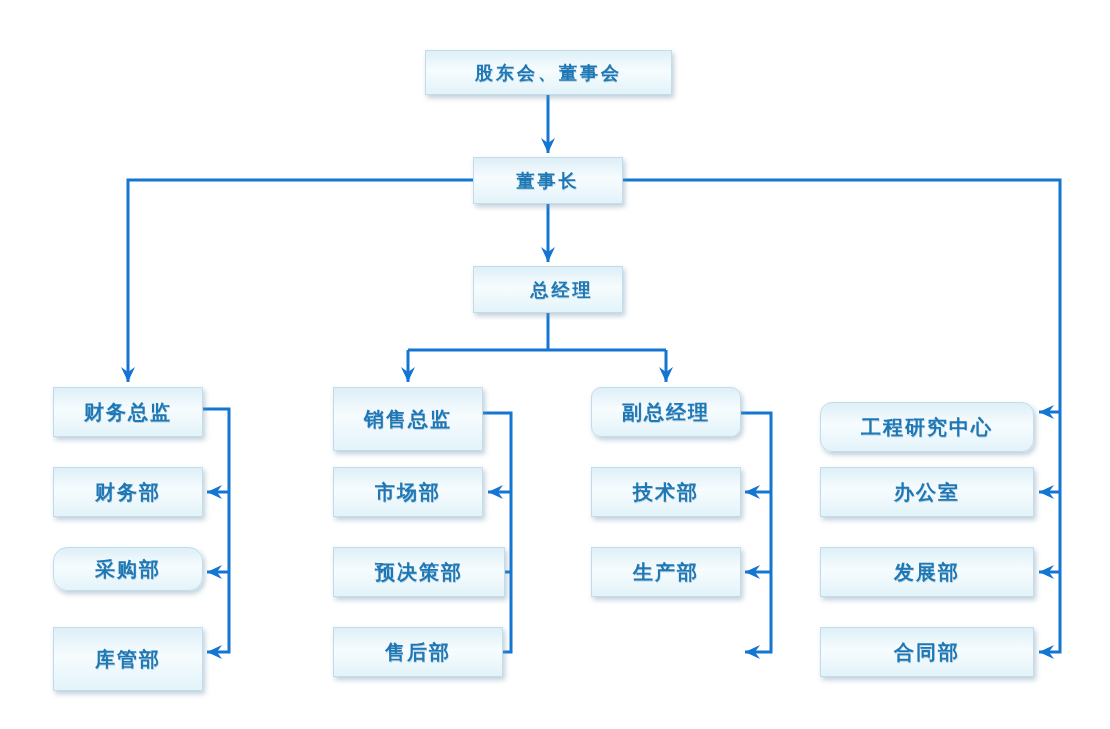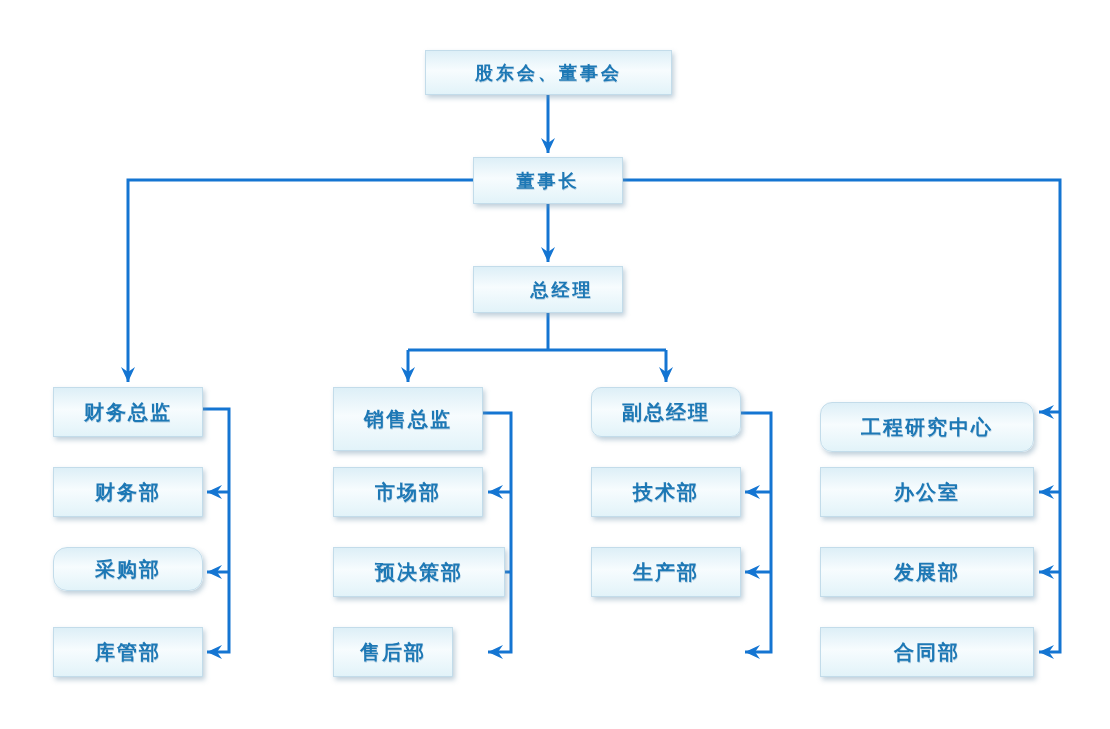--- a/index.html
+++ b/index.html
@@ -93,26 +93,26 @@
     <path class="line" d="M771,572 H745" marker-end="url(#arw)"></path>
   </svg>
 
   <div class="node lv-top" style="left:425px; top:50px; width:247px; height:45px;">股东会、董事会</div>
   <div class="node lv-top" style="left:473px; top:157px; width:150px; height:47px;">董事长</div>
   <div class="node lv-top" style="left:473px; top:266px; width:150px; height:47px;padding-left:28px;">总经理</div>
 
   <div class="node" style="left:53px; top:387px; width:150px; height:50px;">财务总监</div>
   <div class="node" style="left:53px; top:467px; width:150px; height:50px;">财务部</div>
   <div class="node" style="left:53px; top:547px; width:150px; height:44px;border-radius:14px;">采购部</div>
-  <div class="node" style="left:53px; top:627px; width:150px; height:50px;">库管部</div>
+  <div class="node" style="left:53px; top:627px; width:150px; height:64px;">库管部</div>
 
   <div class="node" style="left:333px; top:387px; width:150px; height:64px;">销售总监</div>
   <div class="node" style="left:333px; top:467px; width:150px; height:50px;">市场部</div>
   <div class="node" style="left:333px; top:547px; width:172px; height:50px;">预决策部</div>
-  <div class="node" style="left:333px; top:627px; width:120px; height:50px;font-family:Liberation Mono, monospace;">售后部</div>
+  <div class="node" style="left:333px; top:627px; width:170px; height:50px;font-family:Liberation Mono, monospace;">售后部</div>
 
   <div class="node" style="left:591px; top:387px; width:150px; height:50px;border-radius:10px;">副总经理</div>
   <div class="node" style="left:591px; top:467px; width:150px; height:50px;">技术部</div>
   <div class="node" style="left:591px; top:547px; width:150px; height:50px;">生产部</div>
 
   <div class="node" style="left:820px; top:402px; width:214px; height:50px;border-radius:12px;">工程研究中心</div>
   <div class="node" style="left:820px; top:467px; width:214px; height:50px;">办公室</div>
   <div class="node" style="left:820px; top:547px; width:214px; height:50px;">发展部</div>
   <div class="node" style="left:820px; top:627px; width:214px; height:50px;text-align:center;">合同部</div>
 

